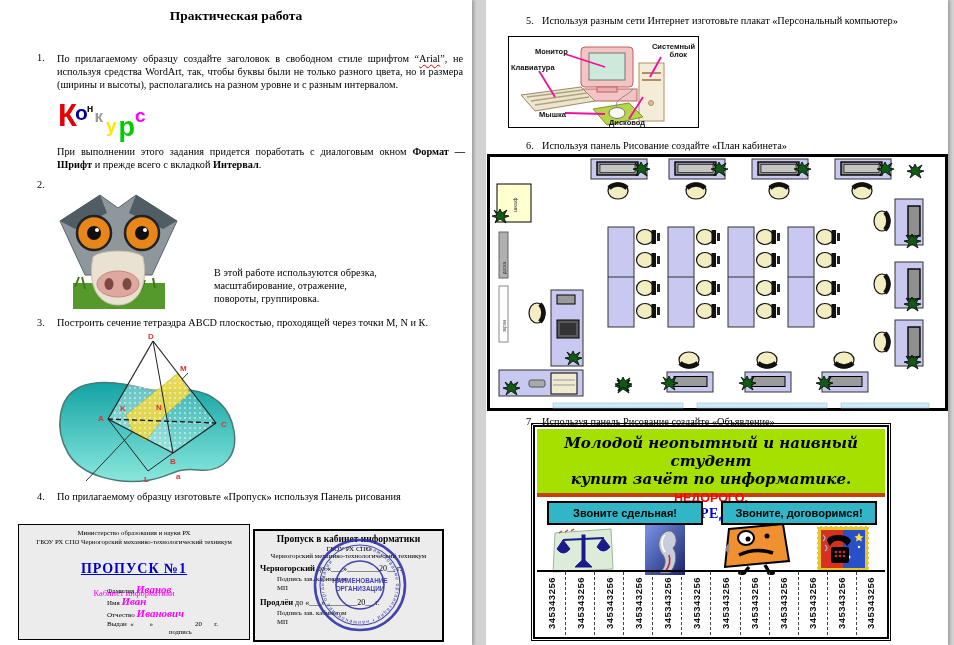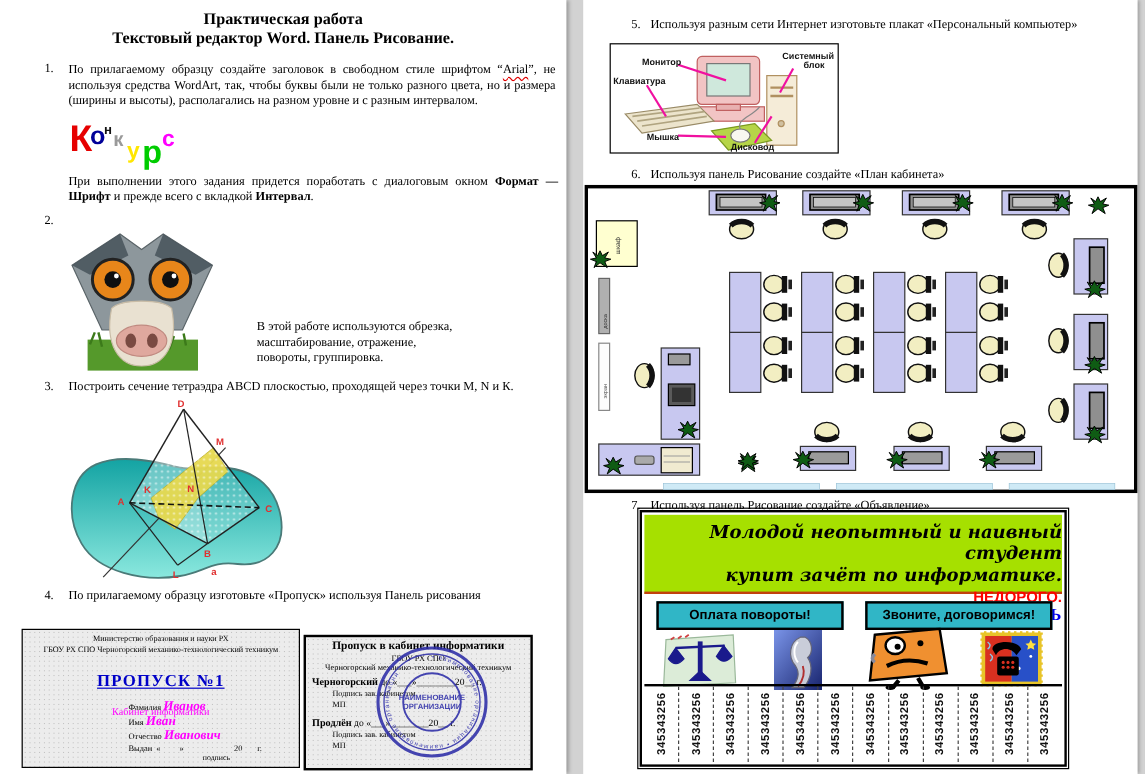--- a/index.html
+++ b/index.html
@@ -32,37 +32,36 @@
   .p1-field{position:absolute;left:88px;font-size:7px;white-space:nowrap;}
   .p1-val{font-style:italic;font-weight:bold;font-size:11px;}
   .pre{white-space:pre;}
   .p2-title{font-size:9.5px;font-weight:bold;}
   .p2-org{font-size:7px;}
   .p2-row{position:absolute;font-size:8px;white-space:nowrap;}
   .p2-lab{font-weight:bold;font-size:8.5px;}
   .p2-small{position:absolute;font-size:6.8px;white-space:nowrap;}
   
   .ad{position:absolute;background:#fff;border:2px solid #000;outline:1px solid #000;outline-offset:1px;}
-  .ad-green{position:absolute;left:2px;top:2px;right:2px;height:64px;border-bottom:2px solid #c2410c;text-align:right;}
+  .ad-green{position:absolute;left:2px;top:2px;right:2px;height:64px;border-bottom:4px solid #c2410c;text-align:center;}
   .ad-s1{font-style:italic;font-weight:bold;font-size:15px;font-family:"DejaVu Serif",serif;}
   .ad-red{font-family:"Liberation Sans",sans-serif;font-style:normal;font-weight:bold;font-size:12.5px;}
   .ad-blue{font-weight:bold;font-size:14px;letter-spacing:.5px;}
   .tealbox{position:absolute;height:20px;border:2px solid #000;text-align:center;font-family:"Liberation Sans",sans-serif;font-weight:bold;font-size:11px;line-height:20px;}
   .strips{position:absolute;left:2px;right:2px;bottom:2px;height:63px;border-top:2px solid #000;display:flex;}
   .strip{flex:1;border-right:1px dashed #444;display:flex;align-items:center;justify-content:center;}
   .strip:last-child{border-right:none;}
   .strip span{writing-mode:vertical-rl;transform:rotate(180deg);font-family:"Liberation Sans",sans-serif;font-weight:bold;font-size:9.5px;letter-spacing:.5px;color:#111;}
   svg text{font-family:"Liberation Sans",sans-serif;}
 </style>
 </head>
 <body>
 
 <div class="page" id="pageL">
   <div class="abs ttl" style="top:8px;">Практическая работа</div>
-  <div class="abs ttl" style="top:24px;">Текстовый редактор Word. Панель Рисование.</div>
 
   <div class="abs num" style="left:37px;top:52px;">1.</div>
   <div class="abs para" style="left:57px;top:52px;width:406px;"><span>По прилагаемому образцу создайте заголовок в свободном стиле шрифтом “</span><span class="misspell">Arial</span><span>”, не используя средства WordArt, так, чтобы буквы были не только разного цвета, но и размера (ширины и высоты), располагались на разном уровне и с разным интервалом.</span></div>
 
   <div class="abs konkurs" style="left:58px;top:94px;">
     <span class="kz0" style="color: rgb(230, 0, 0);">К</span><span class="kz1" style="color: rgb(0, 0, 153);">о</span><span class="kz2" style="color: rgb(17, 17, 17);">н</span><span class="kz3" style="color: rgb(154, 154, 154);">к</span><span class="kz4" style="color: rgb(255, 230, 0);">у</span><span class="kz5" style="color: rgb(0, 204, 0);">р</span><span class="kz6" style="color: rgb(255, 0, 255);">с</span>
   </div>
 
   <div class="abs para" style="left:57px;top:145px;width:408px;"><span>При выполнении этого задания придется поработать с диалоговым окном  </span><b class="inb">Формат — Шрифт</b><span> и прежде всего с вкладкой </span><b class="inb">Интервал</b><span>.</span></div>
 
@@ -327,21 +326,21 @@
 
   <div class="abs num" style="left:40px;top:416px;">7.</div>
   <div class="abs line1" style="left:56px;top:416px;">Используя панель Рисование создайте «Объявление»</div>
 
   <div class="ad" style="left:47px;top:425px;width:352px;height:210px;">
     <div class="ad-green" style="background-color: rgb(166, 224, 0);">
       <div class="ad-s1" style="margin-top:5px;">Молодой неопытный и наивный студент</div>
       <div class="ad-s1"><span>купит зачёт по информатике.</span><span class="ad-red" style="color: rgb(255, 0, 0);"> НЕДОРОГО.</span></div>
       <div class="ad-blue" style="color: rgb(0, 0, 232);">Б/У НЕ ПРЕДЛАГАТЬ</div>
     </div>
-    <div class="tealbox" style="left: 12px; top: 74px; width: 152px; background-color: rgb(48, 182, 198);">Оплата повороты!</div>
+    <div class="tealbox" style="left: 12px; top: 74px; width: 152px; background-color: rgb(48, 182, 198);">Звоните сдельная!</div>
     <div class="tealbox" style="left: 186px; top: 74px; width: 152px; background-color: rgb(48, 182, 198);">Звоните, договоримся!</div>
 
     <svg class="abs" style="left:16px;top:100px;" width="64" height="46" viewBox="0 0 64 46">
       <polygon points="4,6 60,2 62,42 2,45" fill="#dcecd8" stroke="#9ab89a"></polygon>
       <path d="M8,6 l3,-2 M14,5 l3,-2 M20,4 l3,-2" stroke="#d04040" stroke-width="1.5"></path>
       <g stroke="#1a1a8c" fill="#1a1a8c">
         <rect x="31" y="8" width="3" height="28"></rect>
         <line x1="12" y1="13" x2="53" y2="11" stroke-width="2"></line>
         <path d="M6,22 Q12,30 19,22 L12,13 Z"></path>
           <path d="M46,20 Q52,28 59,20 L52,11 Z"></path>

